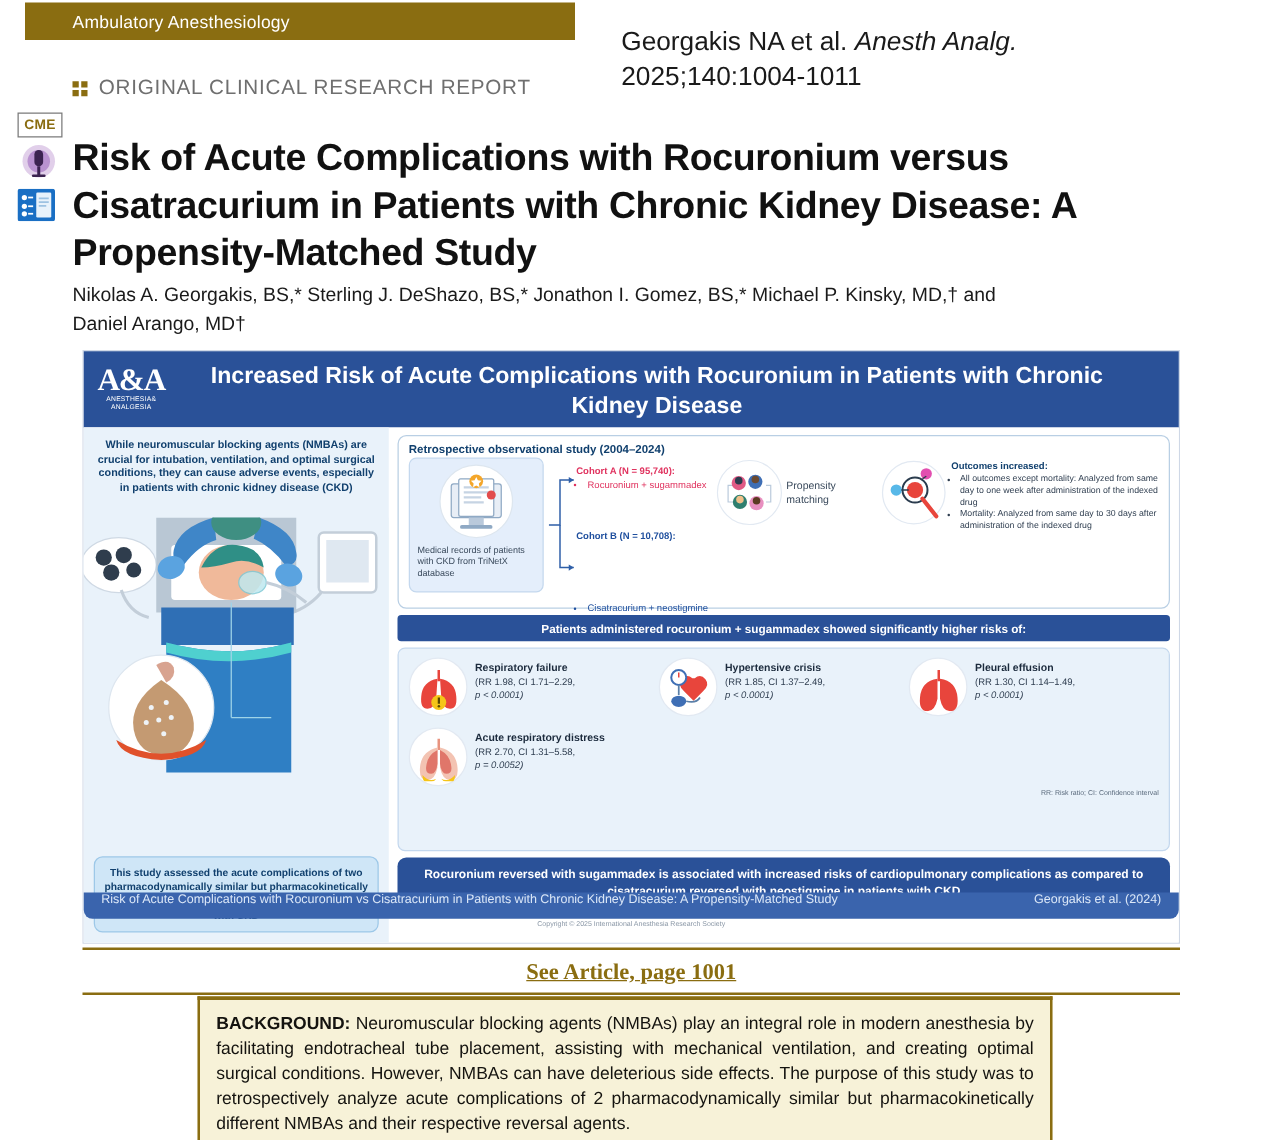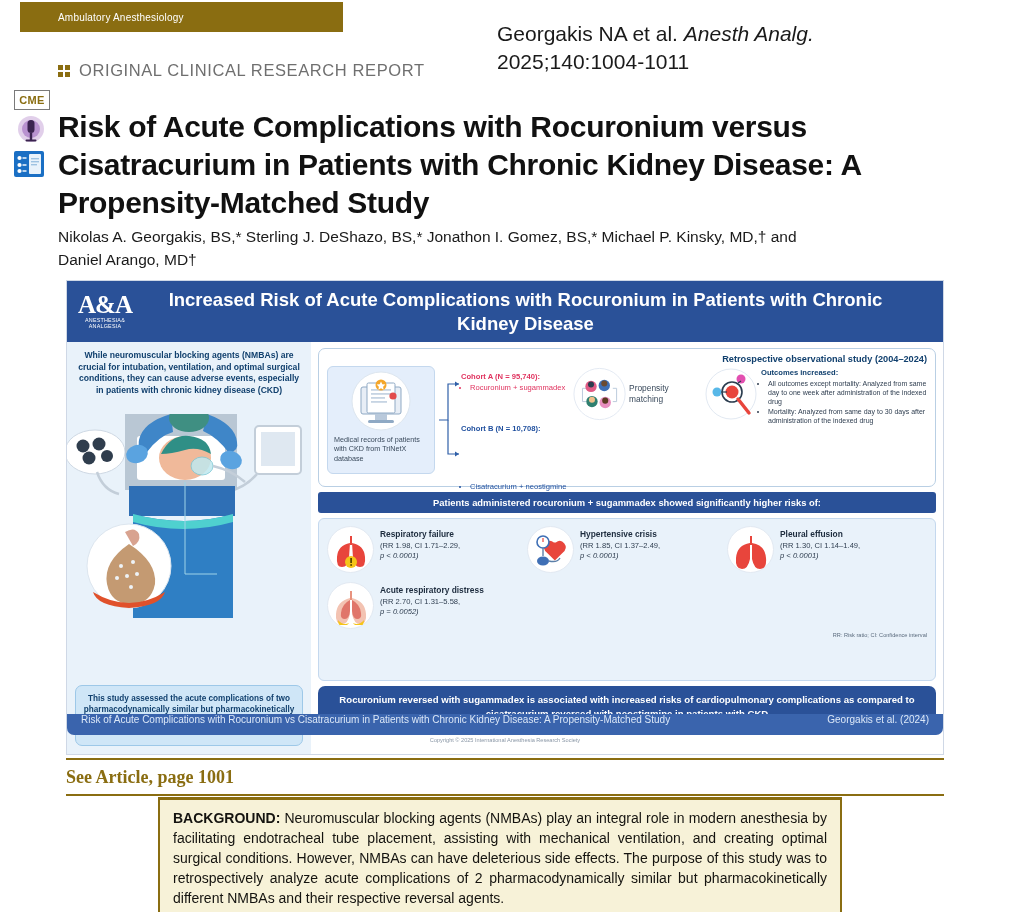--- a/index.html
+++ b/index.html
@@ -5,23 +5,23 @@
   * { box-sizing: border-box; }
   html, body { margin:0; padding:0; }
   body {
     width:1025px; height:912px; background:#ffffff;
     font-family:"Liberation Sans", sans-serif;
     position:relative; overflow:hidden;
   }
 
   
   .section-bar{
-    position:absolute; left:20px; top:2px; width:323px; height:30px;
+    position:absolute; left:20px; top:2px; width:440px; height:30px;
     background:#8a6d11; color:#ffffff;
-    font-size:10px; letter-spacing:.2px;
+    font-size:14px; letter-spacing:.2px;
     display:flex; align-items:center; padding-left:38px;
   }
 
   
   .citation{
     position:absolute; left:497px; top:20px; width:440px;
     font-size:21px; color:#1a1a1a; line-height:1.32;
   }
   .citation i{ font-style:italic; }
 
@@ -92,21 +92,21 @@
     text-align:center; line-height:1.38;
   }
 
   
   .ga-right{ flex:1; padding:6px 7px 0 7px; display:flex; flex-direction:column; gap:5px; }
 
   .methods-box{
     border:1px solid #b9cfe4; border-radius:7px; background:#fff;
     padding:5px 8px 6px; position:relative; height:139px;
   }
-  .methods-title{ text-align:right; font-size:9.2px; font-weight:bold; color:#11406e; margin-bottom:2px;}
+  .methods-title{ text-align:left; font-size:9.2px; font-weight:bold; color:#11406e; margin-bottom:2px;}
   .methods-row{ display:flex; align-items:flex-start; gap:4px; height:112px; }
 
   .rec-card{
     width:108px; flex:0 0 108px; background:#e4eefb; border:1px solid #c4d8ee;
     border-radius:6px; height:108px; padding:4px; text-align:center;
   }
   .rec-card .cap{ font-size:7.2px; color:#3a4a5c; line-height:1.3; text-align:left; padding:0 2px; }
 
   .cohorts{ width:130px; flex:0 0 130px; position:relative; padding-top:4px;}
   .cohort{ font-size:7.6px; line-height:1.3; }
@@ -164,22 +164,22 @@
   }
   .ga-copy{
     position:absolute; left:0; top:23px; width:100%; text-align:center;
     font-size:5.6px; color:#8a97a6;
   }
 
   
   .see-wrap{ position:absolute; left:66px; top:758px; width:878px; }
   .rule-gold{ height:2px; background:#8a6d11; }
   .see-article{
-    font-family:"Liberation Serif", serif;
-    font-size:18px; font-weight:bold; color:#8a6d11; padding:7px 0 6px;
+    text-align:center; font-family:"Liberation Serif", serif;
+    font-size:18px; font-weight:bold; color:#8a6d11; padding:7px 0 6px;text-decoration:underline;
   }
 
   
   .abs-box{
     position:absolute; left:158px; top:797px; width:684px; height:115px;
     background:#f7f2d8; border-left:2px solid #8a6d11; border-right:2px solid #8a6d11;
     border-top:3px solid #8a6d11;
     padding:9px 13px 0; font-size:14px; color:#14130f; line-height:1.42;
     text-align:justify;
   }

